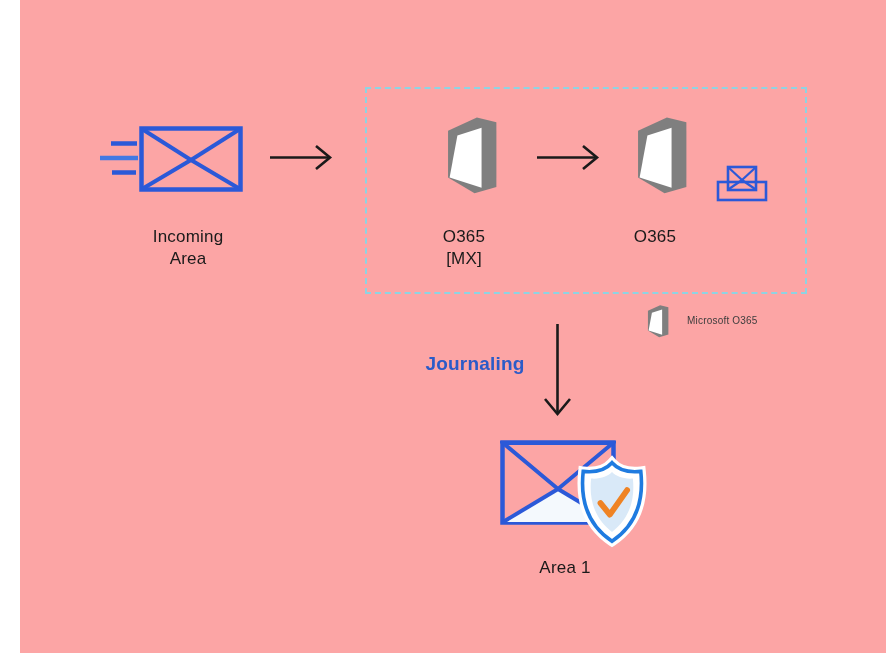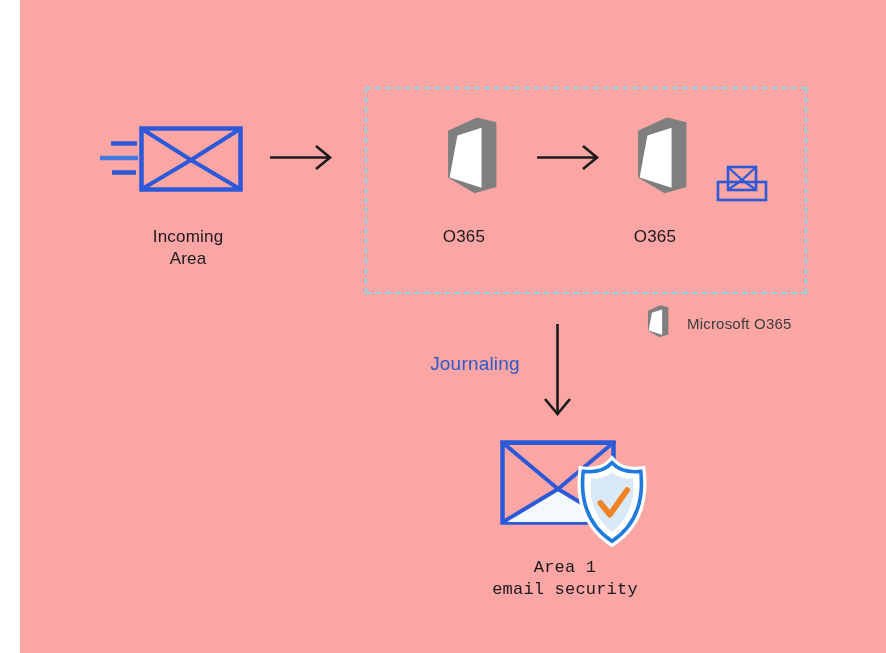--- a/index.html
+++ b/index.html
@@ -37,29 +37,29 @@
   }
 
   .journaling {
     position: absolute;
     left: 400px;
     top: 353px;
     width: 110px;
     text-align: center;
     color: var(--journaling-blue);
     font-size: 19px;
-    font-weight: 400;
+    font-weight: 700;
     letter-spacing: 0.2px;
   }
 
   .legend-text {
     position: absolute;
     left: 667px;
     top: 315px;
-    font-size: 15px;
+    font-size: 10px;
     color: #3d3d3d;
     letter-spacing: 0.2px;
   }
 
   
   .blue-stroke   { stroke: var(--envelope-blue); fill: none; }
   .office-fill   { fill: var(--office-gray); }
   .arrow-stroke  { stroke: var(--arrow-black); fill: none; }
 </style>
 </head>
@@ -93,20 +93,21 @@
 
   <div class="dashed-box"></div>
 
   <svg class="abs" style="left:414px; top:111px;" width="78" height="88" viewBox="0 0 100 110">
     <path class="office-fill" d="M18,24 L55,7 L80,13 L80,96 L52,104 L18,84 Z"></path>
     <path fill="#ffffff" d="M30,30 L61,20 L61,97 L20,84 Z"></path>
   </svg>
 
   <div class="node-label" style="left:384px; top:226px; width:120px;">
     <div>O365</div>
+    <div>[MX]</div>
   </div>
 
   <svg class="abs" style="left:516px; top:144px;" width="66" height="27">
     <line x1="1" y1="13.5" x2="59" y2="13.5" class="arrow-stroke" stroke-width="2.6"></line>
     <polyline points="47,2 61,13.5 47,25" class="arrow-stroke" stroke-width="2.6"></polyline>
   </svg>
 
   <svg class="abs" style="left:604px; top:111px;" width="78" height="88" viewBox="0 0 100 110">
     <path class="office-fill" d="M18,24 L55,7 L80,13 L80,96 L52,104 L18,84 Z"></path>
     <path fill="#ffffff" d="M30,30 L61,20 L61,97 L20,84 Z"></path>
@@ -146,18 +147,17 @@
     <line x1="113" y1="82" x2="58" y2="49" class="blue-stroke" stroke-width="4"></line>
   </svg>
 
   <svg class="abs" style="left:556px; top:453px;" width="72" height="98" viewBox="0 0 100 115">
     <path d="M50,3 C58,12 72,17 90,15 C94,52 86,88 50,112 C14,88 6,52 10,15 C28,17 42,12 50,3 Z" fill="#ffffff" stroke="#ffffff" stroke-width="14"></path>
     <path d="M50,3 C58,12 72,17 90,15 C94,52 86,88 50,112 C14,88 6,52 10,15 C28,17 42,12 50,3 Z" fill="#ffffff" stroke="var(--area1-blue)" stroke-width="5"></path>
     <path d="M50,16 C56,22 66,26 79,25 C82,53 75,80 50,99 C25,80 18,53 21,25 C34,26 44,22 50,16 Z" fill="var(--area1-fill)" stroke="none"></path>
     <path d="M34,59 L47,75 L71,41" fill="none" stroke="var(--check-orange)" stroke-width="8" stroke-linecap="round" stroke-linejoin="round"></path>
   </svg>
 
-  <div class="node-label" style="left:465px; top:557px; width:160px;font-family:Liberation Mono, monospace;">
+  <div class="node-label" style="left:465px; top:557px; width:160px;">
     <div>Area 1</div>
-    <div>email security</div>
   </div>
 
 </div>
 
 </body></html>

